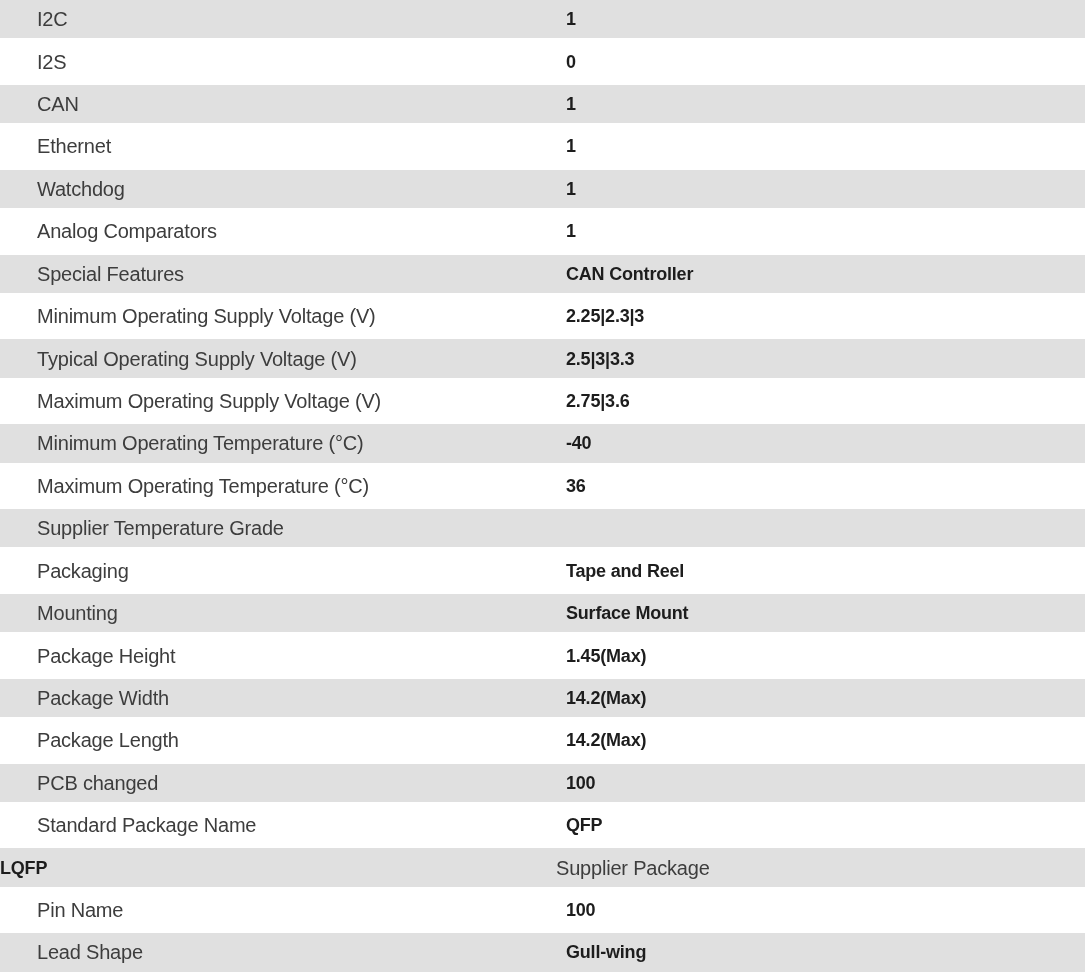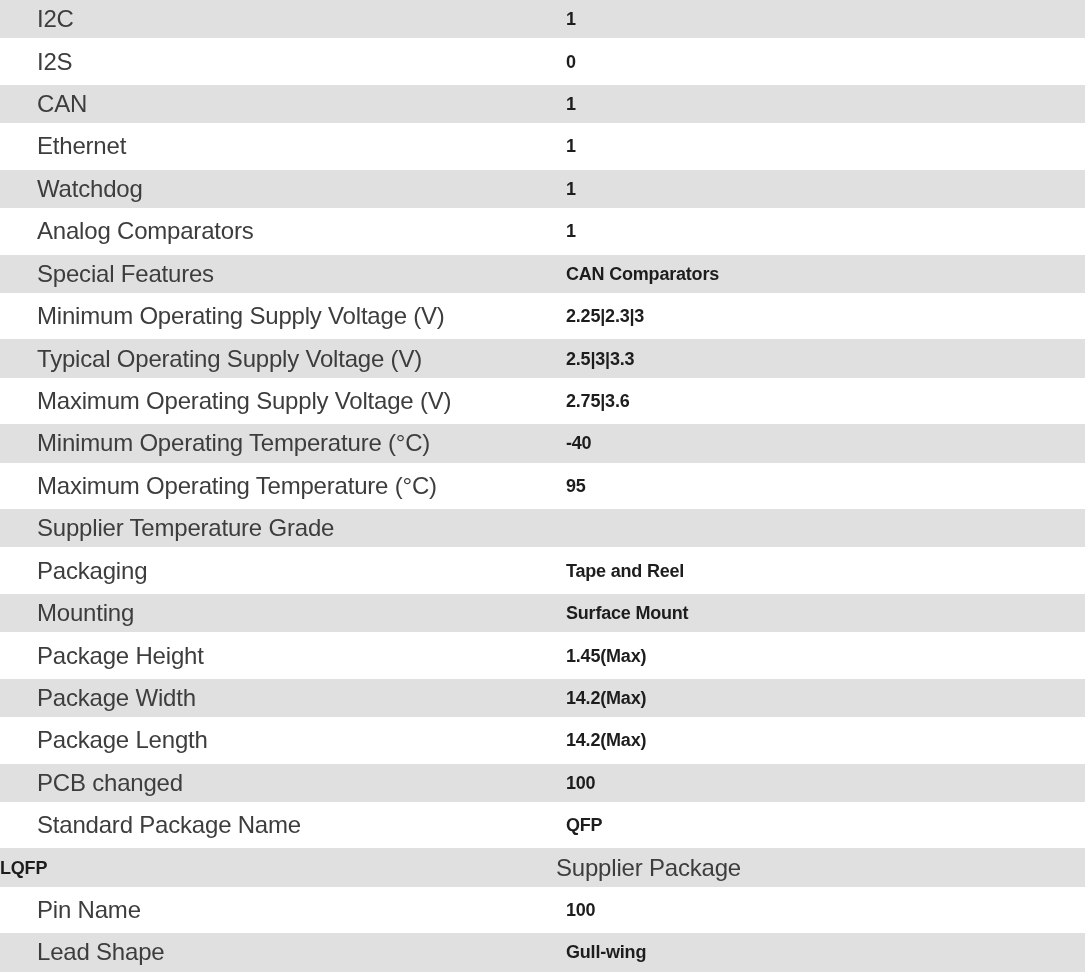--- a/index.html
+++ b/index.html
@@ -25,21 +25,21 @@
     background: var(--row-alt-bg, #e0e0e0);
   }
   .cell {
     white-space: nowrap;
     line-height: 1;
   }
   .cell.label {
     flex: 0 0 529px;
     padding-left: 37px;
     box-sizing: content-box;
-    font-size: 24px;
+    font-size: 20px;
     letter-spacing: -0.2px;
     color: var(--label-color, #3d3d3d);
   }
   .cell.value {
     flex: 1 1 auto;
     font-size: 18px;
     font-weight: 700;
     letter-spacing: -0.2px;
     color: var(--value-color, #1d1d1d);
   }
@@ -73,21 +73,21 @@
     <div class="cell value">1</div>
   </div>
 
   <div class="row">
     <div class="cell label">Analog Comparators</div>
     <div class="cell value">1</div>
   </div>
 
   <div class="row">
     <div class="cell label">Special Features</div>
-    <div class="cell value">CAN Comparators</div>
+    <div class="cell value">CAN Controller</div>
   </div>
 
   <div class="row">
     <div class="cell label">Minimum Operating Supply Voltage (V)</div>
     <div class="cell value">2.25|2.3|3</div>
   </div>
 
   <div class="row">
     <div class="cell label">Typical Operating Supply Voltage (V)</div>
     <div class="cell value">2.5|3|3.3</div>
@@ -98,21 +98,21 @@
     <div class="cell value">2.75|3.6</div>
   </div>
 
   <div class="row">
     <div class="cell label">Minimum Operating Temperature (°C)</div>
     <div class="cell value">-40</div>
   </div>
 
   <div class="row">
     <div class="cell label">Maximum Operating Temperature (°C)</div>
-    <div class="cell value">95</div>
+    <div class="cell value">36</div>
   </div>
 
   <div class="row">
     <div class="cell label">Supplier Temperature Grade</div>
   </div>
 
   <div class="row">
     <div class="cell label">Packaging</div>
     <div class="cell value">Tape and Reel</div>
   </div>

